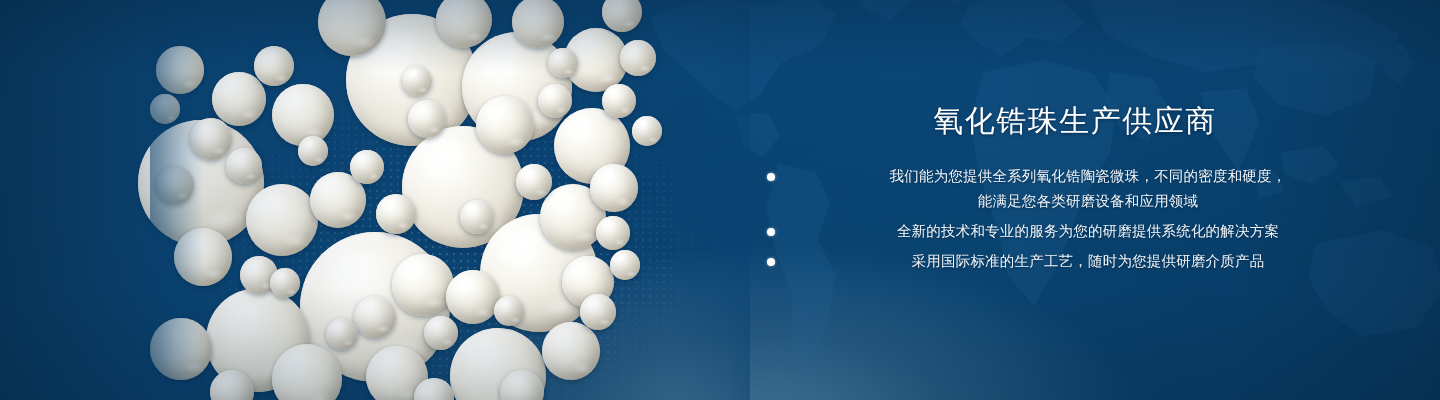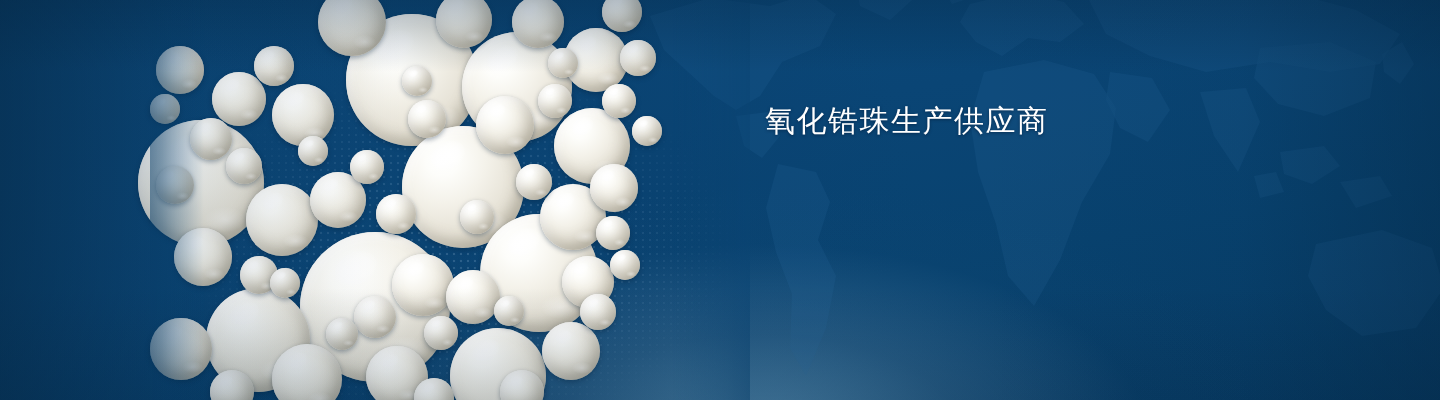--- a/index.html
+++ b/index.html
@@ -92,20 +92,21 @@
       linear-gradient(to left, rgba(10,68,115,0.92) 0%, rgba(10,68,115,0.55) 4%, rgba(10,68,115,0) 13%);
     mix-blend-mode:normal;
     opacity:0.55;
   }
 
   
   .copy {
     position:absolute; left:765px; top:102px;
     width:620px;
     color:#ffffff;
+    text-align:center;
   }
   .headline {
     font-size:30px;
     font-weight:400;
     letter-spacing:1.5px;
     line-height:1.25;
     color:#ffffff;
     text-shadow:0 1px 3px rgba(0,20,45,0.55);
     margin-bottom:24px;
     white-space:nowrap;
@@ -242,15 +243,30 @@
     <div class="bead" style="left:344px; top:308px; width:30px;  height:30px;"></div>
 
     <div class="beads-mask"></div>
   </div>
 
   <div class="bg-vignette"></div>
 
   <div class="copy">
     <h1 class="headline">氧化锆珠生产供应商</h1>
 
+    <ul class="bullets">
+      <li class="bullet">
+        <span class="dot"></span>
+        <span>我们能为您提供全系列氧化锆陶瓷微珠，不同的密度和硬度，</span>
+        <span class="line2">能满足您各类研磨设备和应用领域</span>
+      </li>
+      <li class="bullet">
+        <span class="dot"></span>
+        <span>全新的技术和专业的服务为您的研磨提供系统化的解决方案</span>
+      </li>
+      <li class="bullet">
+        <span class="dot"></span>
+        <span>采用国际标准的生产工艺，随时为您提供研磨介质产品</span>
+      </li>
+    </ul>
   </div>
 
 </div>
 
 </body></html>

